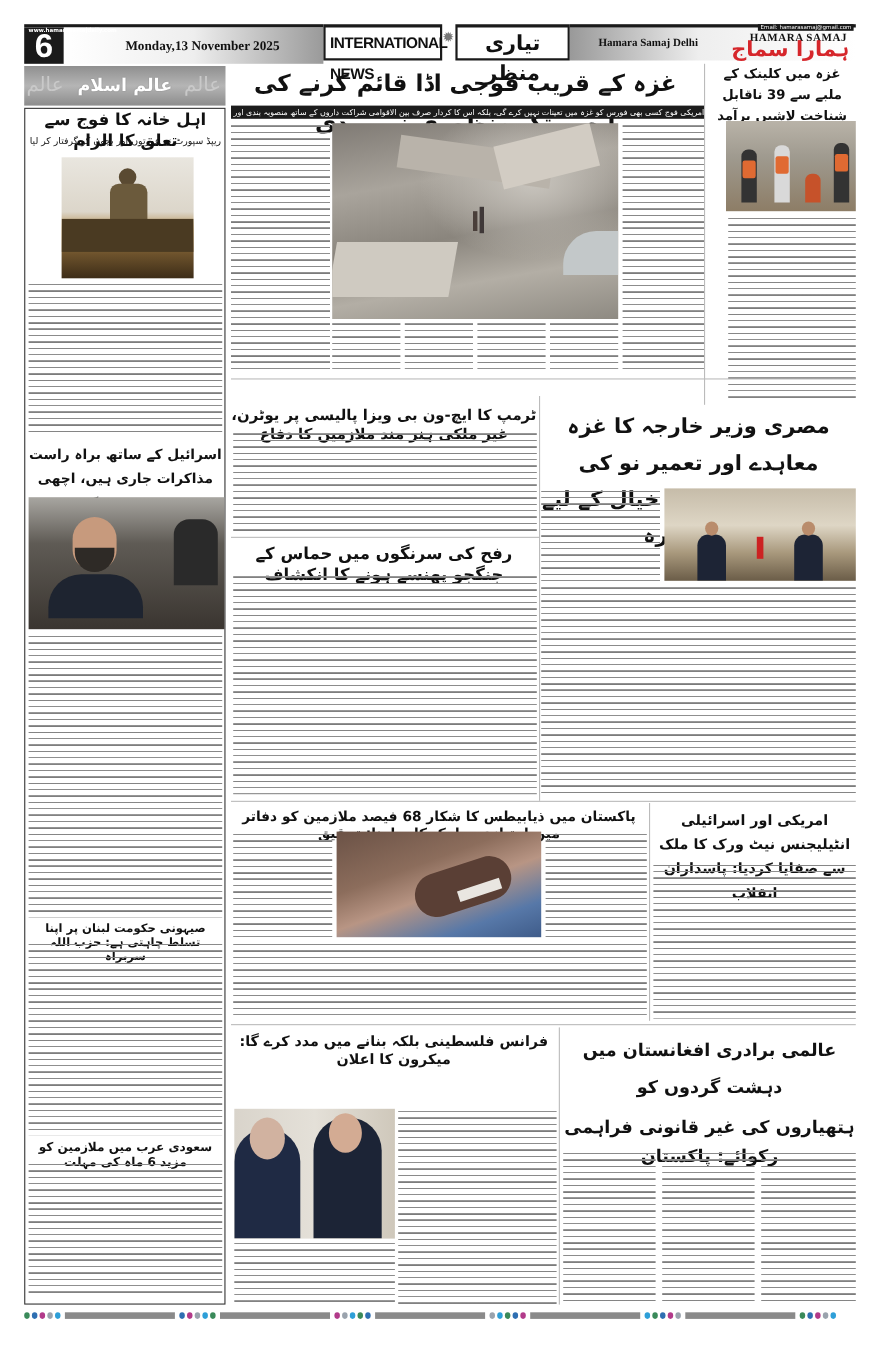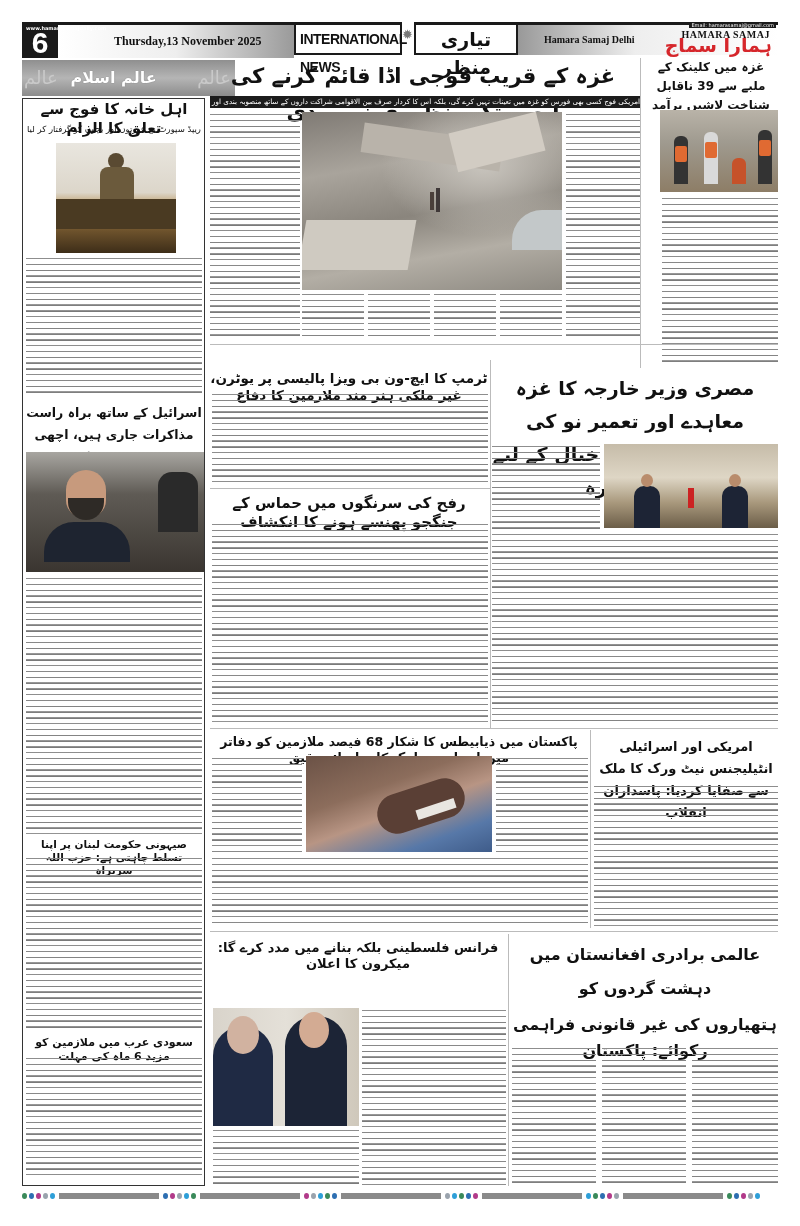--- a/index.html
+++ b/index.html
@@ -31,21 +31,21 @@
   
   .box { position: absolute; }
   .rule { position: absolute; background: #bbb; }
   .headline { font-family: "DejaVu Sans", sans-serif; font-weight: bold; color: #111; direction: rtl; text-align: center; line-height: 1.25; }
   .body-lines { position: absolute; overflow: hidden;
     background-image: repeating-linear-gradient(180deg, transparent 0px, transparent 2px, #9a9a9a 2px, #7a7a7a 3.3px, transparent 3.3px, transparent 5.8px); }
   .photo { position: absolute; overflow: hidden; }
   .dark-strip { position: absolute; background: #1c1c1c; color: #fff; font-size: 8px; line-height: 12px; direction: rtl; text-align: center; white-space: nowrap; overflow: hidden; }
 
   
-  .alam-banner { position: absolute; left: 22px; top: 60px; width: 213px; height: 36px;
+  .alam-banner { position: absolute; left: 22px; top: 60px; width: 183px; height: 36px;
     background: linear-gradient(180deg, #8f8f8f, #b5b5b5 50%, #8c8c8c); }
   .alam-banner .ghost { position: absolute; top: 0; font-size: 18px; color: #c9c9c9; line-height: 36px; }
   .alam-banner .main { position: absolute; left: 0; width: 183px; text-align: center; top: 0; font-weight: bold; font-size: 16px; line-height: 36px; color: #fff; direction: rtl; text-shadow: 0 0 1px #666; }
 
   .bordered { border: 1px solid #333; }
 
   
   .ph-rubble { background:
       radial-gradient(ellipse at 70% 30%, #c8c4bd 0%, transparent 40%),
       linear-gradient(170deg, #7f7a74 0%, #a9a49c 30%, #8a857d 55%, #b3aea5 75%, #8e8a82 100%); }
@@ -83,21 +83,21 @@
   .fb-seg { position: absolute; top: 0; height: 6px; background: #8a8a8a; }
   .fb-dot { position: absolute; top: 0; width: 5px; height: 6px; border-radius: 50%; }
 </style>
 </head>
 <body>
 
 <div class="masthead">
   <div class="mh-left">
     <div class="mh-pagebox">6</div>
     <div class="mh-url">www.hamarasamajdaily.com</div>
-    <div class="mh-date">Thursday,13 November 2025</div>
+    <div class="mh-date">Monday,13 November 2025</div>
   </div>
   <div class="mh-intl">INTERNATIONAL NEWS</div>
   <div class="mh-star">✹</div>
   <div class="mh-urdu">تیاری منظر</div>
   <div class="mh-right">
     <div class="mh-city">Hamara Samaj Delhi</div>
     <div class="mh-email">Email: hamarasamaj@gmail.com</div>
     <div class="mh-logo-en">HAMARA SAMAJ</div>
     <div class="mh-logo-ur">ہمارا سماج</div>
   </div>

